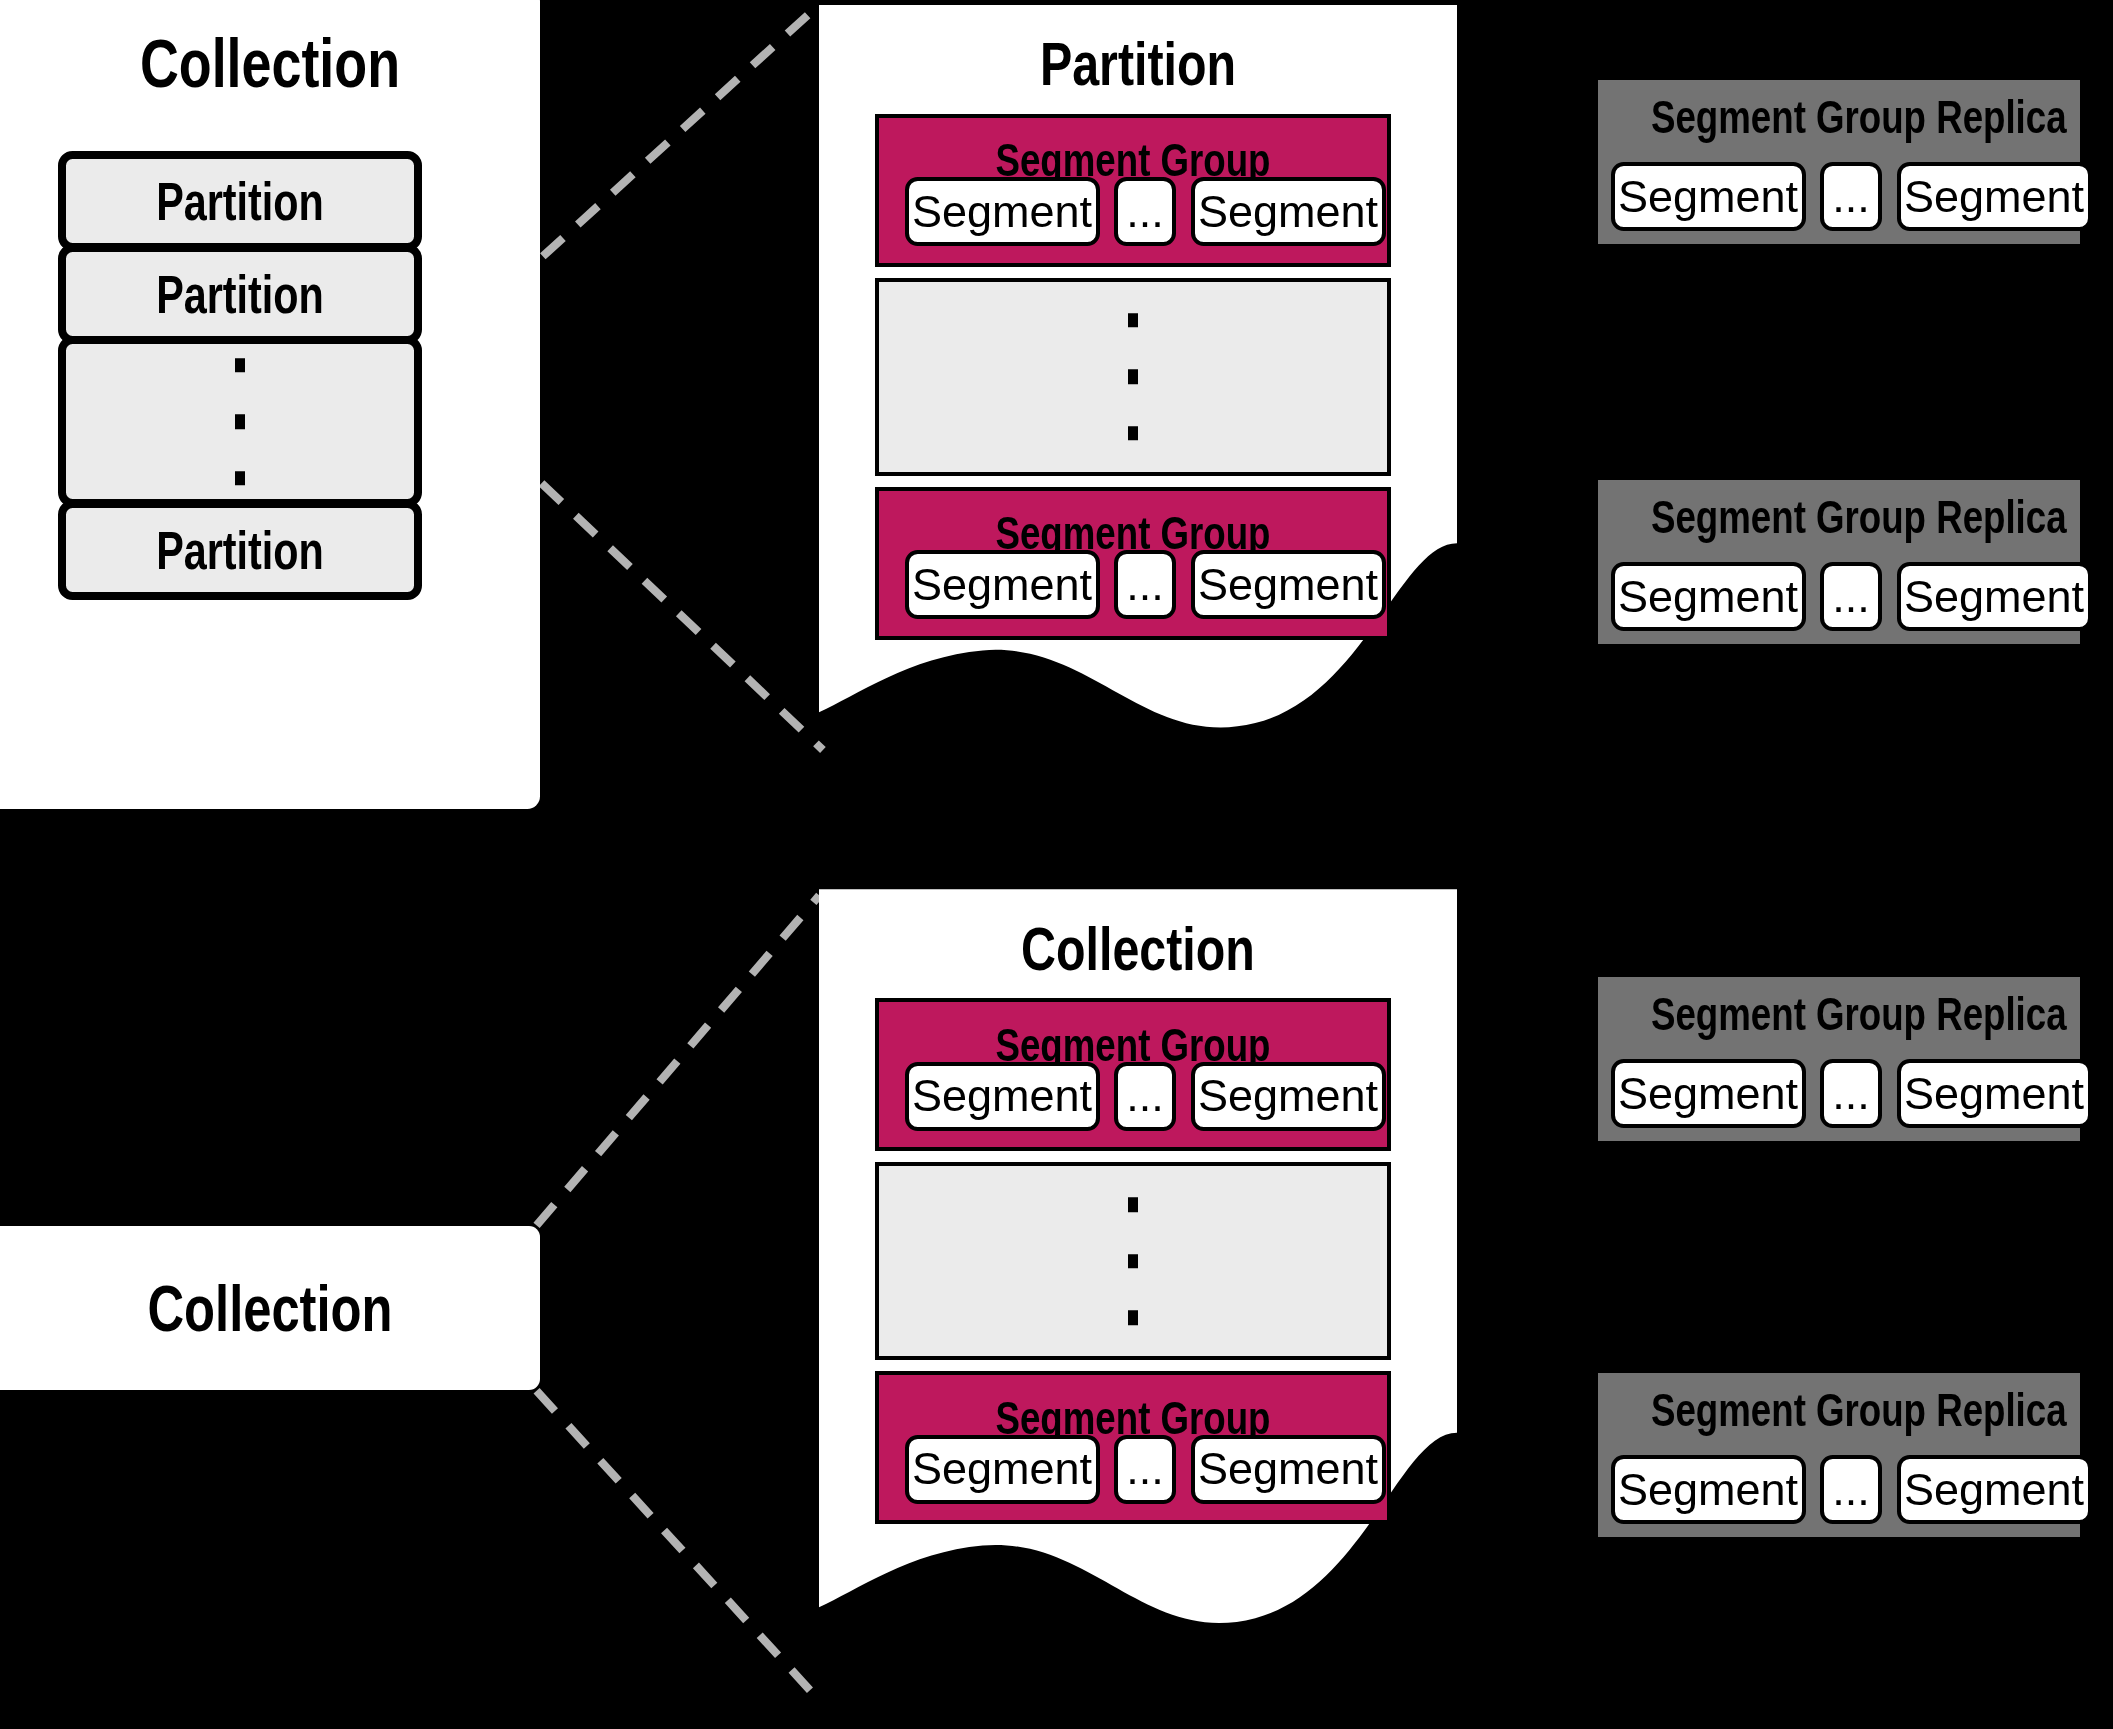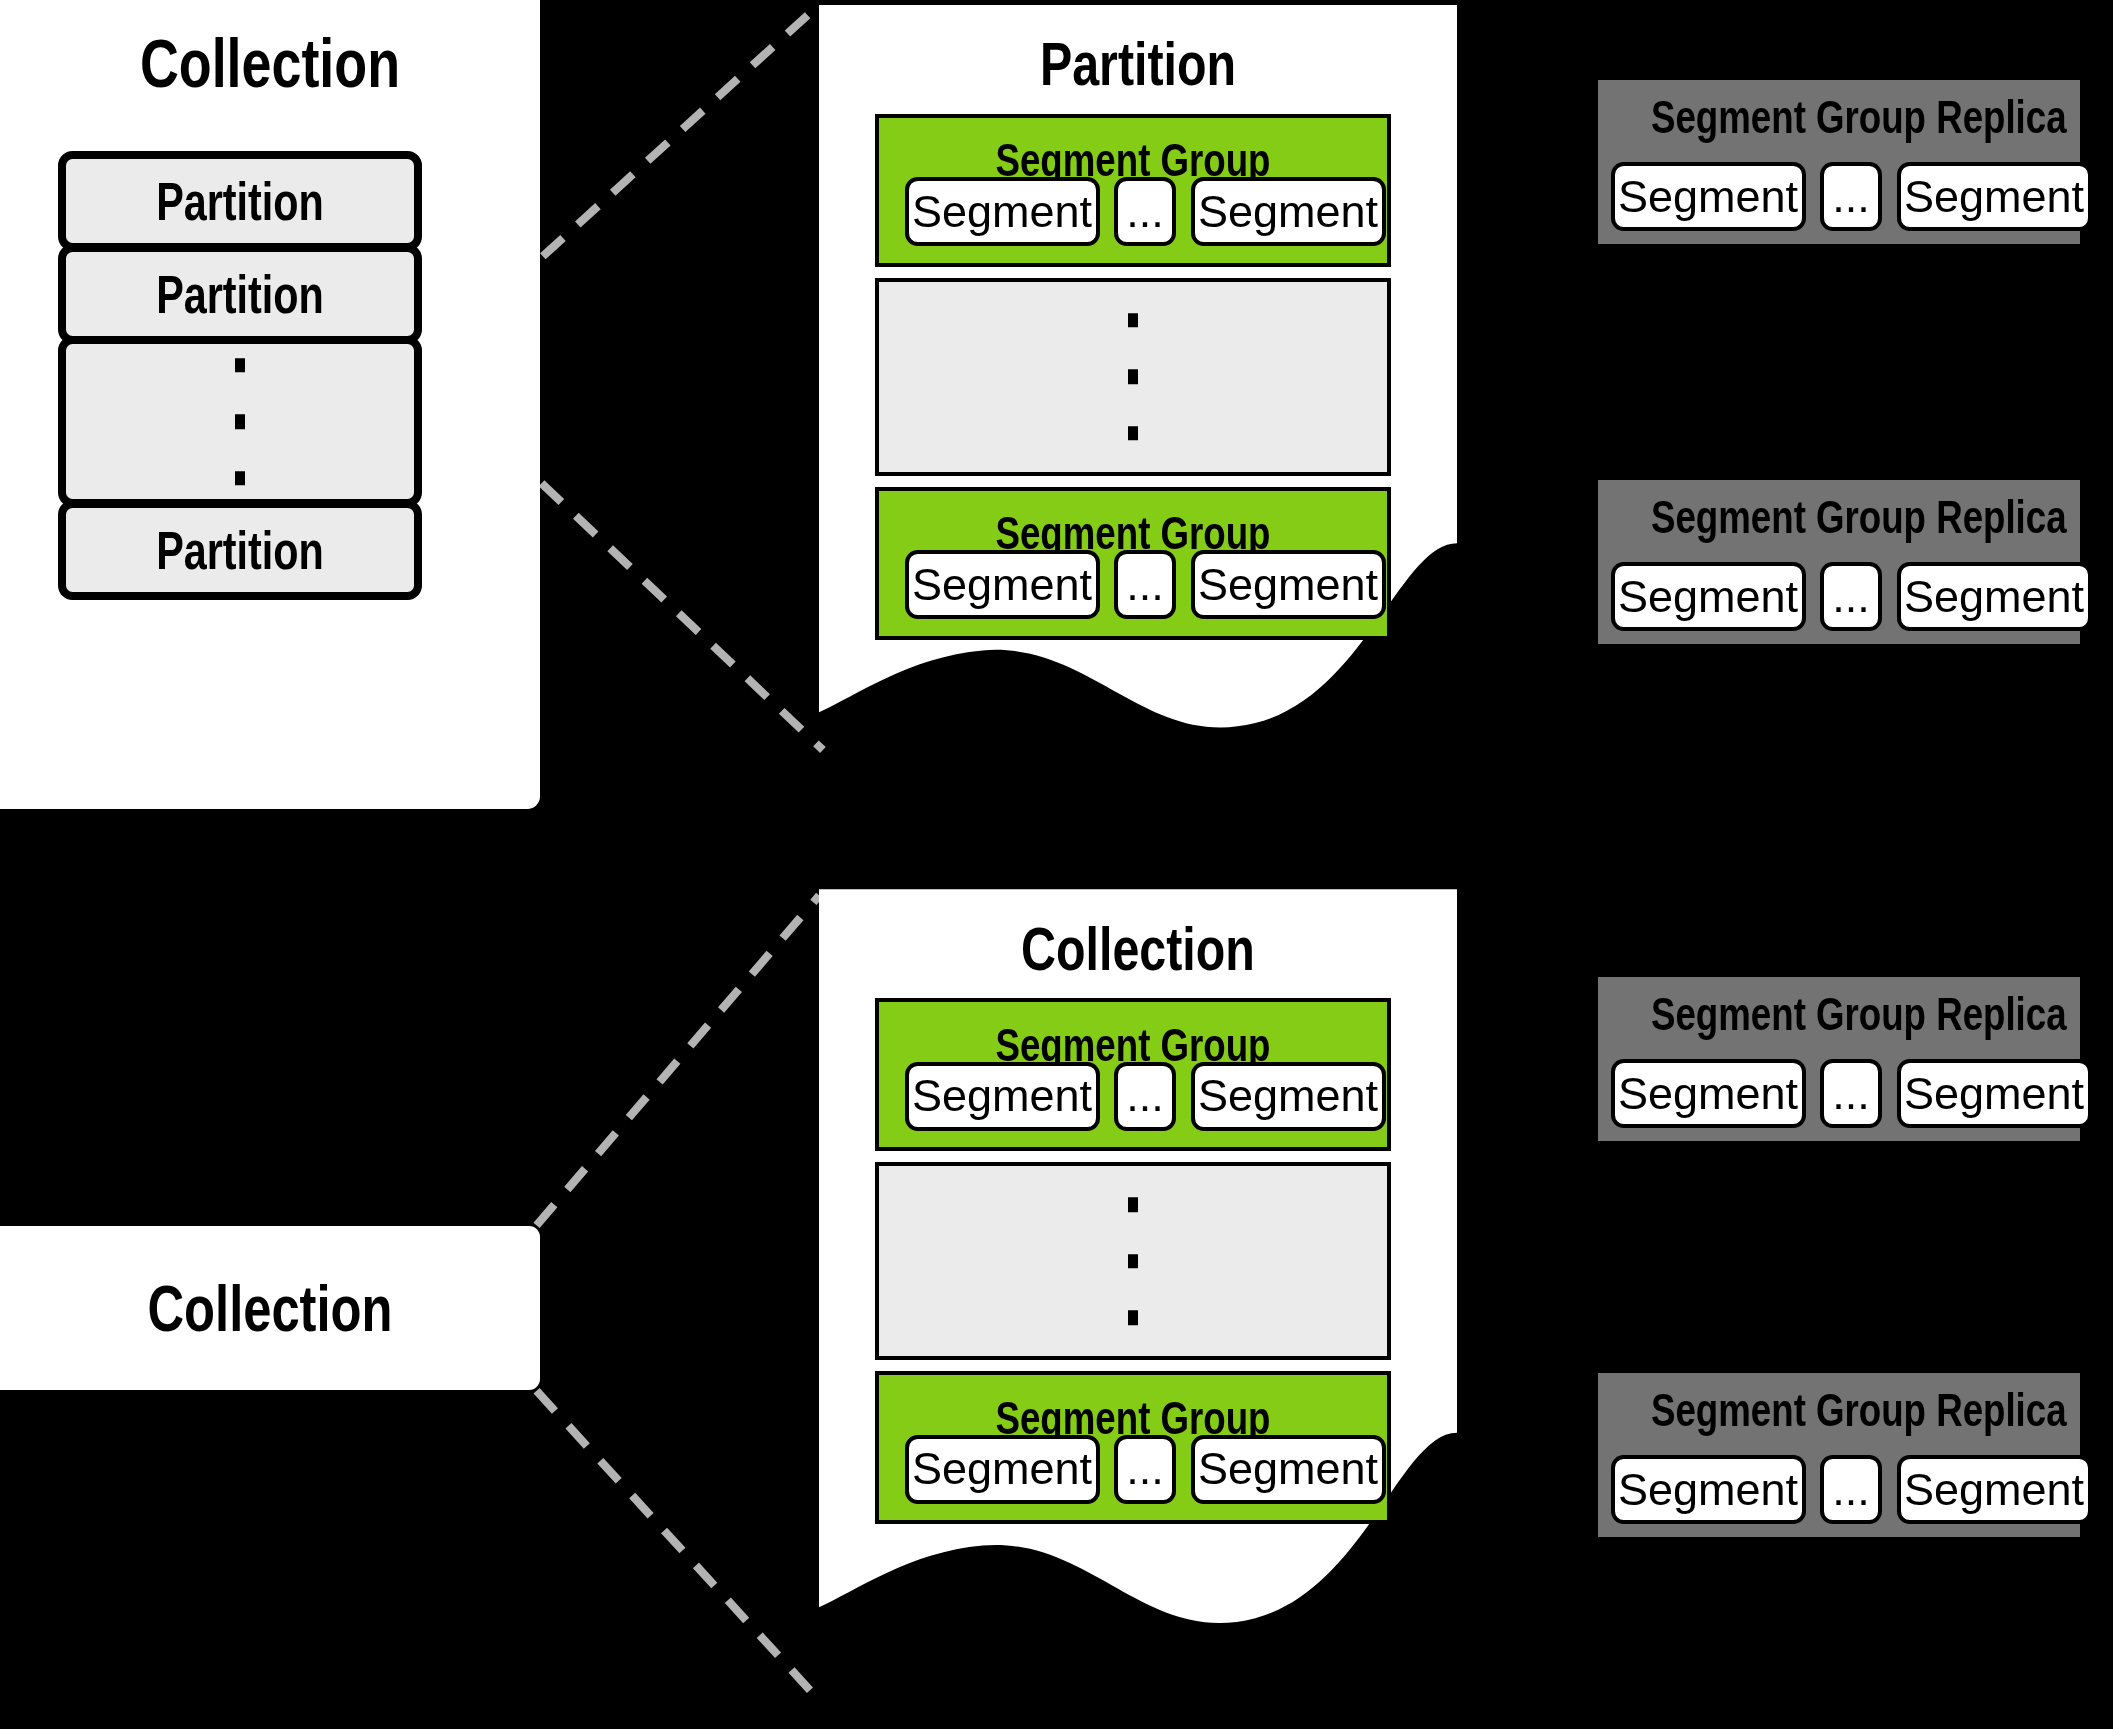--- a/index.html
+++ b/index.html
@@ -44,21 +44,21 @@
   }
   .vdots i{display:block;width:10px;height:14.5px;background:#000;}
 
   
   .torn{position:absolute;}
   .torn svg{position:absolute;left:0;top:0;}
   .torn-body{position:absolute;left:0;top:0;right:0;}
 
   
   .seg-group{
-    position:absolute;background:#84cc16;border:4.5px solid #000;
+    position:absolute;background:#be185d;border:4.5px solid #000;
     box-sizing:border-box;
   }
   .seg-group .sg-title{
     position:absolute;left:0;right:0;top:14.5px;text-align:center;
     font-weight:700;font-size:47px;color:#000;white-space:nowrap;
     transform:scaleX(.78);transform-origin:center center;
   }
   .seg-row{
     position:absolute;left:0;right:0;bottom:16.4px;
     display:flex;align-items:center;justify-content:center;gap:14.5px;padding-left:24px;

